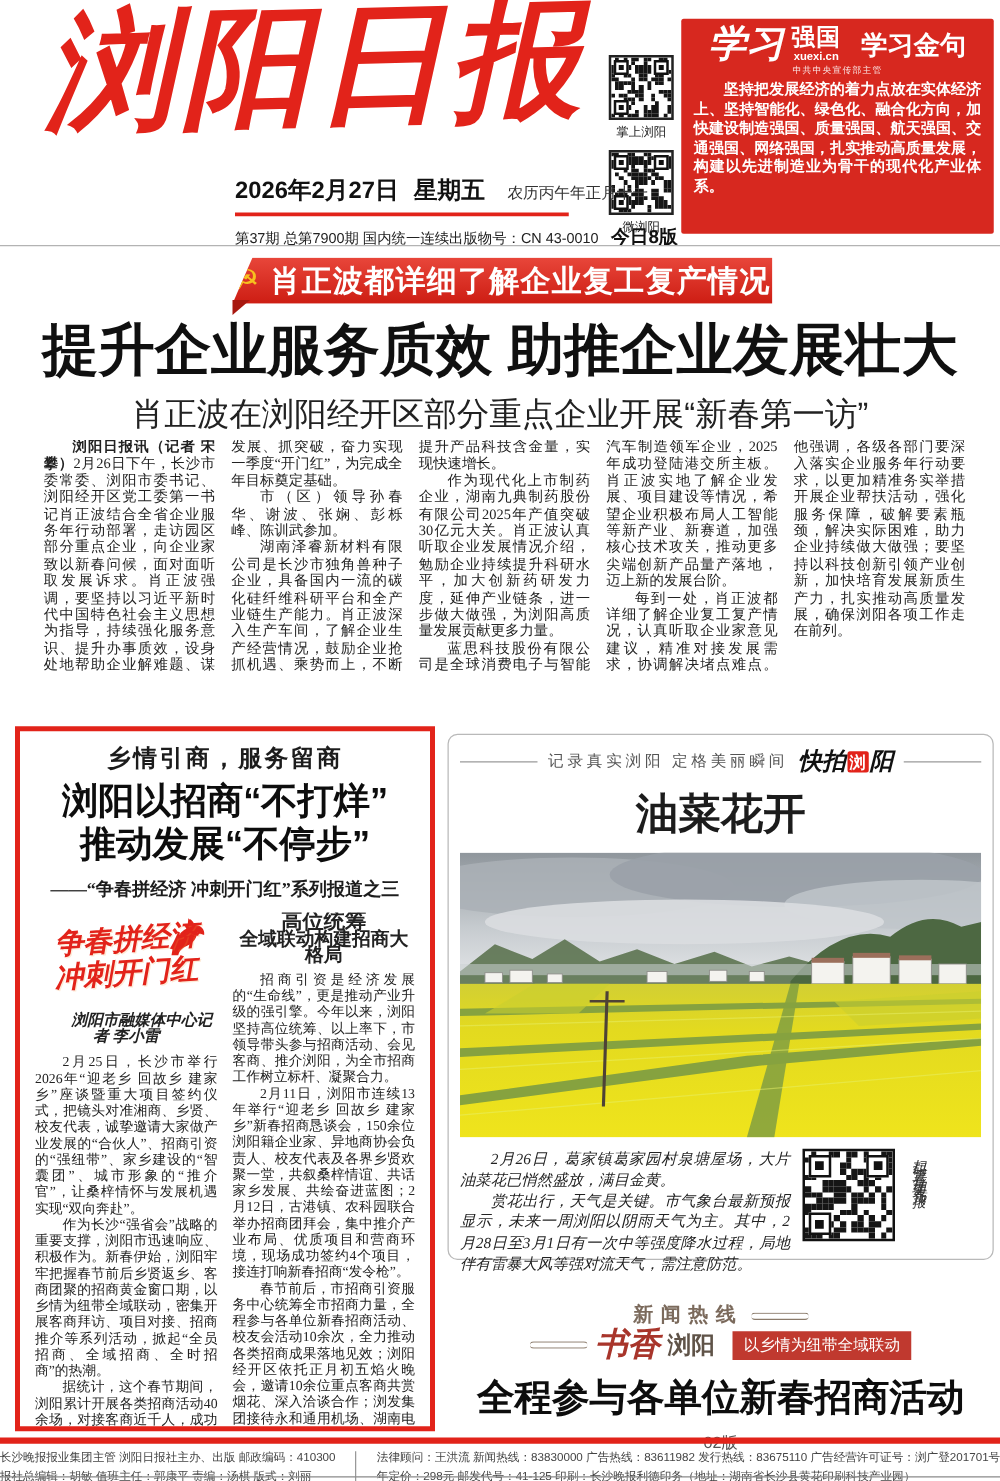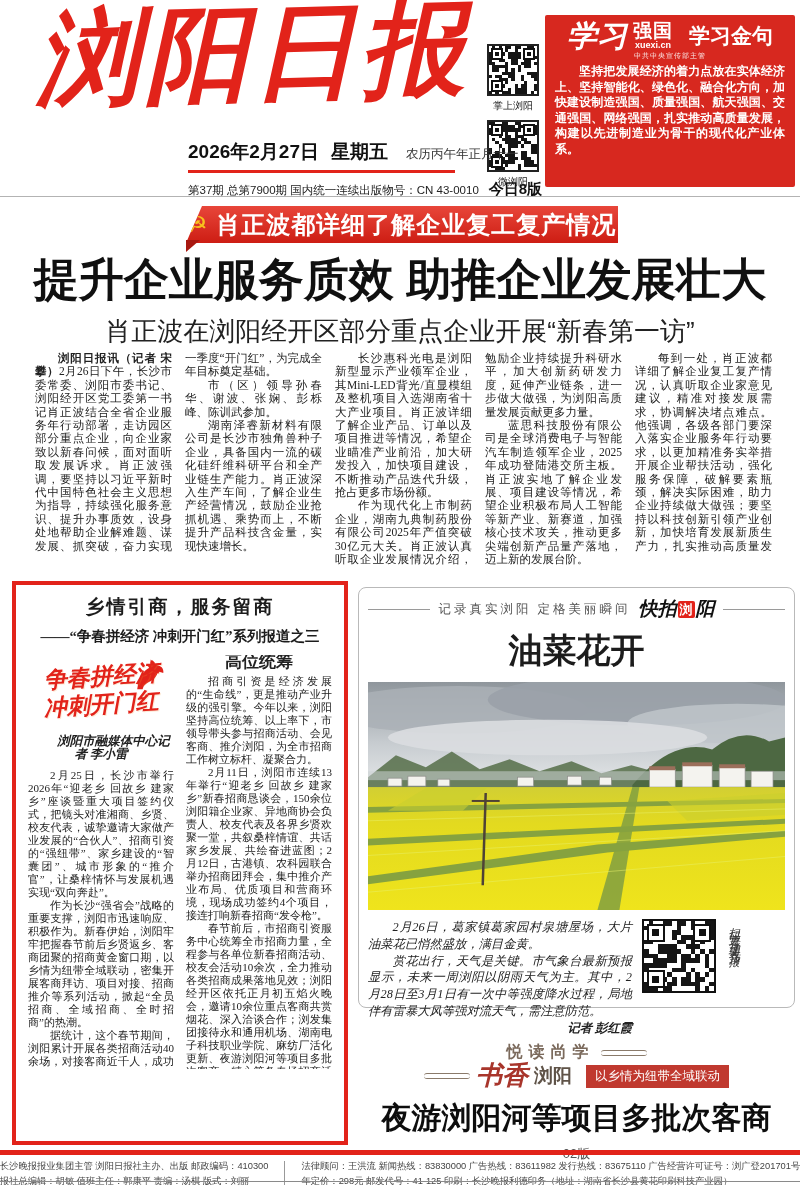--- a/index.html
+++ b/index.html
@@ -424,46 +424,50 @@
     <span>肖正波都详细了解企业复工复产情况</span>
   </div>
   <div class="banner-tail"></div>
 
   <div class="lead-headline">提升企业服务质效  助推企业发展壮大</div>
   <div class="lead-subhead">肖正波在浏阳经开区部分重点企业开展“新春第一访”</div>
   <div class="lead-body">
     <p><strong class="lead-intro">浏阳日报讯（记者 宋攀）</strong><span>2月26日下午，长沙市委常委、浏阳市委书记、浏阳经开区党工委第一书记肖正波结合全省企业服务年行动部署，走访园区部分重点企业，向企业家致以新春问候，面对面听取发展诉求。肖正波强调，要坚持以习近平新时代中国特色社会主义思想为指导，持续强化服务意识、提升办事质效，设身处地帮助企业解难题、谋发展、抓突破，奋力实现一季度“开门红”，为完成全年目标奠定基础。</span></p>
     <p>市（区）领导孙春华、谢波、张娴、彭栎峰、陈训武参加。</p>
     <p>湖南泽睿新材料有限公司是长沙市独角兽种子企业，具备国内一流的碳化硅纤维科研平台和全产业链生产能力。肖正波深入生产车间，了解企业生产经营情况，鼓励企业抢抓机遇、乘势而上，不断提升产品科技含金量，实现快速增长。</p>
-    <p>长沙惠科光电是浏阳新型显示产业领军企业，其Mini-LED背光/直显模组及整机项目入选湖南省十大产业项目。肖正波详细了解企业产品、订单以及项目推进等情况，希望企业瞄准产业前沿，加大研发投入，加快项目建设，不断推动产品迭代升级，抢占更多市场份额。</p>
     <p>作为现代化上市制药企业，湖南九典制药股份有限公司2025年产值突破30亿元大关。肖正波认真听取企业发展情况介绍，勉励企业持续提升科研水平，加大创新药研发力度，延伸产业链条，进一步做大做强，为浏阳高质量发展贡献更多力量。</p>
     <p>蓝思科技股份有限公司是全球消费电子与智能汽车制造领军企业，2025年成功登陆港交所主板。肖正波实地了解企业发展、项目建设等情况，希望企业积极布局人工智能等新产业、新赛道，加强核心技术攻关，推动更多尖端创新产品量产落地，迈上新的发展台阶。</p>
     <p>每到一处，肖正波都详细了解企业复工复产情况，认真听取企业家意见建议，精准对接发展需求，协调解决堵点难点。他强调，各级各部门要深入落实企业服务年行动要求，以更加精准务实举措开展企业帮扶活动，强化服务保障，破解要素瓶颈，解决实际困难，助力企业持续做大做强；要坚持以科技创新引领产业创新，加快培育发展新质生产力，扎实推动高质量发展，确保浏阳各项工作走在前列。</p>
   </div>
 
   <div class="invest-box">
     <div class="invest-kicker">乡情引商，服务留商</div>
+    <div class="invest-headline">
+      <span>浏阳以招商“不打烊”</span><br>
+      <span>推动发展“不停步”</span>
+    </div>
     <div class="invest-series">——“争春拼经济 冲刺开门红”系列报道之三</div>
     <div class="invest-cols">
       <div class="invest-col">
         <div class="invest-logo">
           <svg viewBox="0 0 40 40">
             <path d="M8,38 C10,25 14,18 22,14 L23,5 L29,11 C34,11 38,15 37,20 L31,18 C30,24 26,28 21,30 C17,32 15,34 14,38 Z" fill="#e2231a"></path>
           </svg>
           <div class="invest-logo-line">争春拼经济</div>
           <div class="invest-logo-line">冲刺开门红</div>
         </div>
         <p class="invest-byline">浏阳市融媒体中心记者 李小雷</p>
         <p>2月25日，长沙市举行2026年“迎老乡 回故乡 建家乡”座谈暨重大项目签约仪式，把镜头对准湘商、乡贤、校友代表，诚挚邀请大家做产业发展的“合伙人”、招商引资的“强纽带”、家乡建设的“智囊团”、城市形象的“推介官”，让桑梓情怀与发展机遇实现“双向奔赴”。</p>
         <p>作为长沙“强省会”战略的重要支撑，浏阳市迅速响应、积极作为。新春伊始，浏阳牢牢把握春节前后乡贤返乡、客商团聚的招商黄金窗口期，以乡情为纽带全域联动，密集开展客商拜访、项目对接、招商推介等系列活动，掀起“全员招商、全域招商、全时招商”的热潮。</p>
         <p>据统计，这个春节期间，浏阳累计开展各类招商活动40余场，对接客商近千人，成功签约9个重点项目、对接30余个意向项目，以实干担当奏响湘商回归、校友回浏的新春乐章，为冲刺一季度“开门红”乃至全年高质量发展积蓄了强劲动能。</p>
       </div>
       <div class="invest-col">
         <div class="invest-subhead">
           <span class="sub1">高位统筹</span>
+          <span class="sub2">全域联动构建招商大格局</span>
         </div>
         <p>招商引资是经济发展的“生命线”，更是推动产业升级的强引擎。今年以来，浏阳坚持高位统筹、以上率下，市领导带头参与招商活动、会见客商、推介浏阳，为全市招商工作树立标杆、凝聚合力。</p>
         <p>2月11日，浏阳市连续13年举行“迎老乡 回故乡 建家乡”新春招商恳谈会，150余位浏阳籍企业家、异地商协会负责人、校友代表及各界乡贤欢聚一堂，共叙桑梓情谊、共话家乡发展、共绘奋进蓝图；2月12日，古港镇、农科园联合举办招商团拜会，集中推介产业布局、优质项目和营商环境，现场成功签约4个项目，接连打响新春招商“发令枪”。</p>
         <p>春节前后，市招商引资服务中心统筹全市招商力量，全程参与各单位新春招商活动、校友会活动10余次，全力推动各类招商成果落地见效；浏阳经开区依托正月初五焰火晚会，邀请10余位重点客商共赏烟花、深入洽谈合作；浏发集团接待永和通用机场、湖南电子科技职业学院、麻纺厂活化更新、夜游浏阳河等项目多批次客商，精心筹备专场招商活动。</p>
 
       </div>
     </div>
   </div>
 
   <div class="photo-box">
@@ -534,21 +538,20 @@
             <path d="M0,212 L418,176" fill="none"></path>
         </g>
         <line x1="118" y1="112" x2="115" y2="205" stroke="#4e4236" stroke-width="2.5"></line>
         <line x1="104" y1="120" x2="132" y2="120" stroke="#4e4236" stroke-width="2"></line>
       </svg>
     </div>
     <div class="photo-caption-row">
       <div class="caption-text">
         <p>2月26日，葛家镇葛家园村泉塘屋场，大片油菜花已悄然盛放，满目金黄。</p>
         <p>赏花出行，天气是关键。市气象台最新预报显示，未来一周浏阳以阴雨天气为主。其中，2月28日至3月1日有一次中等强度降水过程，局地伴有雷暴大风等强对流天气，需注意防范。</p>
-        <p class="continued">记者 彭红霞</p>
       </div>
       <div class="weather-qr">
           <i style="position: absolute; left: 6.66667%; top: 0%; width: 6.66667%; height: 6.66667%; background: rgb(21, 21, 21);"></i>
           <i style="position: absolute; left: 26.6667%; top: 0%; width: 6.66667%; height: 6.66667%; background: rgb(21, 21, 21);"></i>
           <i style="position: absolute; left: 33.3333%; top: 0%; width: 6.66667%; height: 6.66667%; background: rgb(21, 21, 21);"></i>
           <i style="position: absolute; left: 46.6667%; top: 0%; width: 6.66667%; height: 6.66667%; background: rgb(21, 21, 21);"></i>
           <i style="position: absolute; left: 53.3333%; top: 0%; width: 6.66667%; height: 6.66667%; background: rgb(21, 21, 21);"></i>
           <i style="position: absolute; left: 66.6667%; top: 0%; width: 6.66667%; height: 6.66667%; background: rgb(21, 21, 21);"></i>
           <i style="position: absolute; left: 86.6667%; top: 0%; width: 6.66667%; height: 6.66667%; background: rgb(21, 21, 21);"></i>
           <i style="position: absolute; left: 93.3333%; top: 0%; width: 6.66667%; height: 6.66667%; background: rgb(21, 21, 21);"></i>
@@ -675,30 +678,30 @@
         </div>
       <div class="qr-note">
         <span>扫码查看</span>
         <span>详细天气预报</span>
       </div>
     </div>
   </div>
 
   <div class="reading">
     <div class="rlogo-row">
-      <span class="rlogo-top">悦读尚学</span>
+      <span class="rlogo-top">新闻热线</span>
       <span class="dline"></span>
     </div>
     <div class="rlogo-row">
       <span class="dline"></span>
       <span class="rlogo-script">书香</span>
       <span class="rlogo-suffix">浏阳</span>
       <span class="reading-badge">以乡情为纽带全域联动</span>
     </div>
-    <div class="reading-headline">夜游浏阳河等项目多批次客商</div>
+    <div class="reading-headline">全程参与各单位新春招商活动</div>
     <div class="page-ref">02版</div>
   </div>
 
   <div class="footer-rule"></div>
   <div class="footer">
     <div class="footer-col">
       <p>长沙晚报报业集团主管  浏阳日报社主办、出版  邮政编码：410300</p>
       <p>报社总编辑：胡敏  值班主任：郭康平  责编：汤棋  版式：刘丽</p>
     </div>
     <div class="footer-div"></div>

